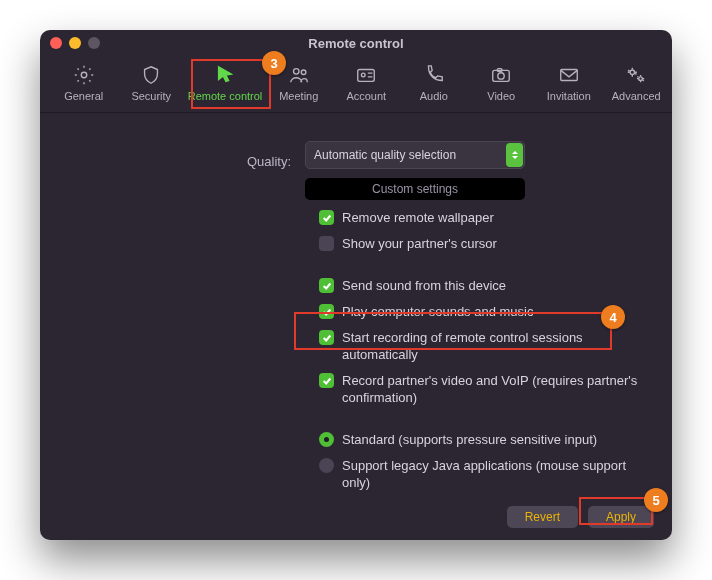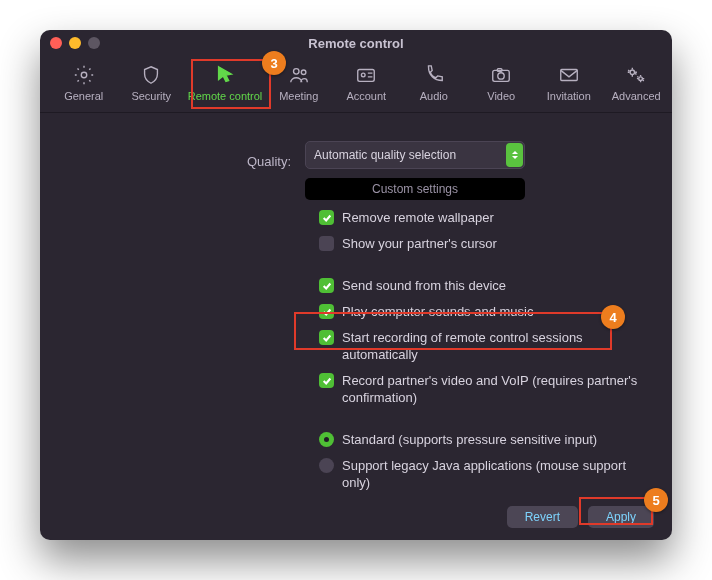--- a/index.html
+++ b/index.html
@@ -110,21 +110,21 @@
     .rb .ring.on { background:#4fbf35; position:relative; }
     .rb .ring.on::after { content:""; width:5px; height:5px; border-radius:50%; background:#201b27; }
     .grp { margin-left:259px; }
     .grp .cb, .grp .rb { margin-bottom:9px; }
     .spacer { height:16px; }
     .footer {
       position:absolute; bottom:12px; right:18px; display:flex; gap:10px;
     }
     .fbtn {
       height:22px; padding:0 18px; border-radius:5px; font-size:12px;
-      background:#4c4655; color:#7dd3fc;
+      background:#4c4655; color:#eab308;
       display:flex; align-items:center; justify-content:flex-start;
     }
   </style>
 </head>
 <body>
 
 <div class="window">
 
   <div class="titlebar">
     <div class="traffic">

